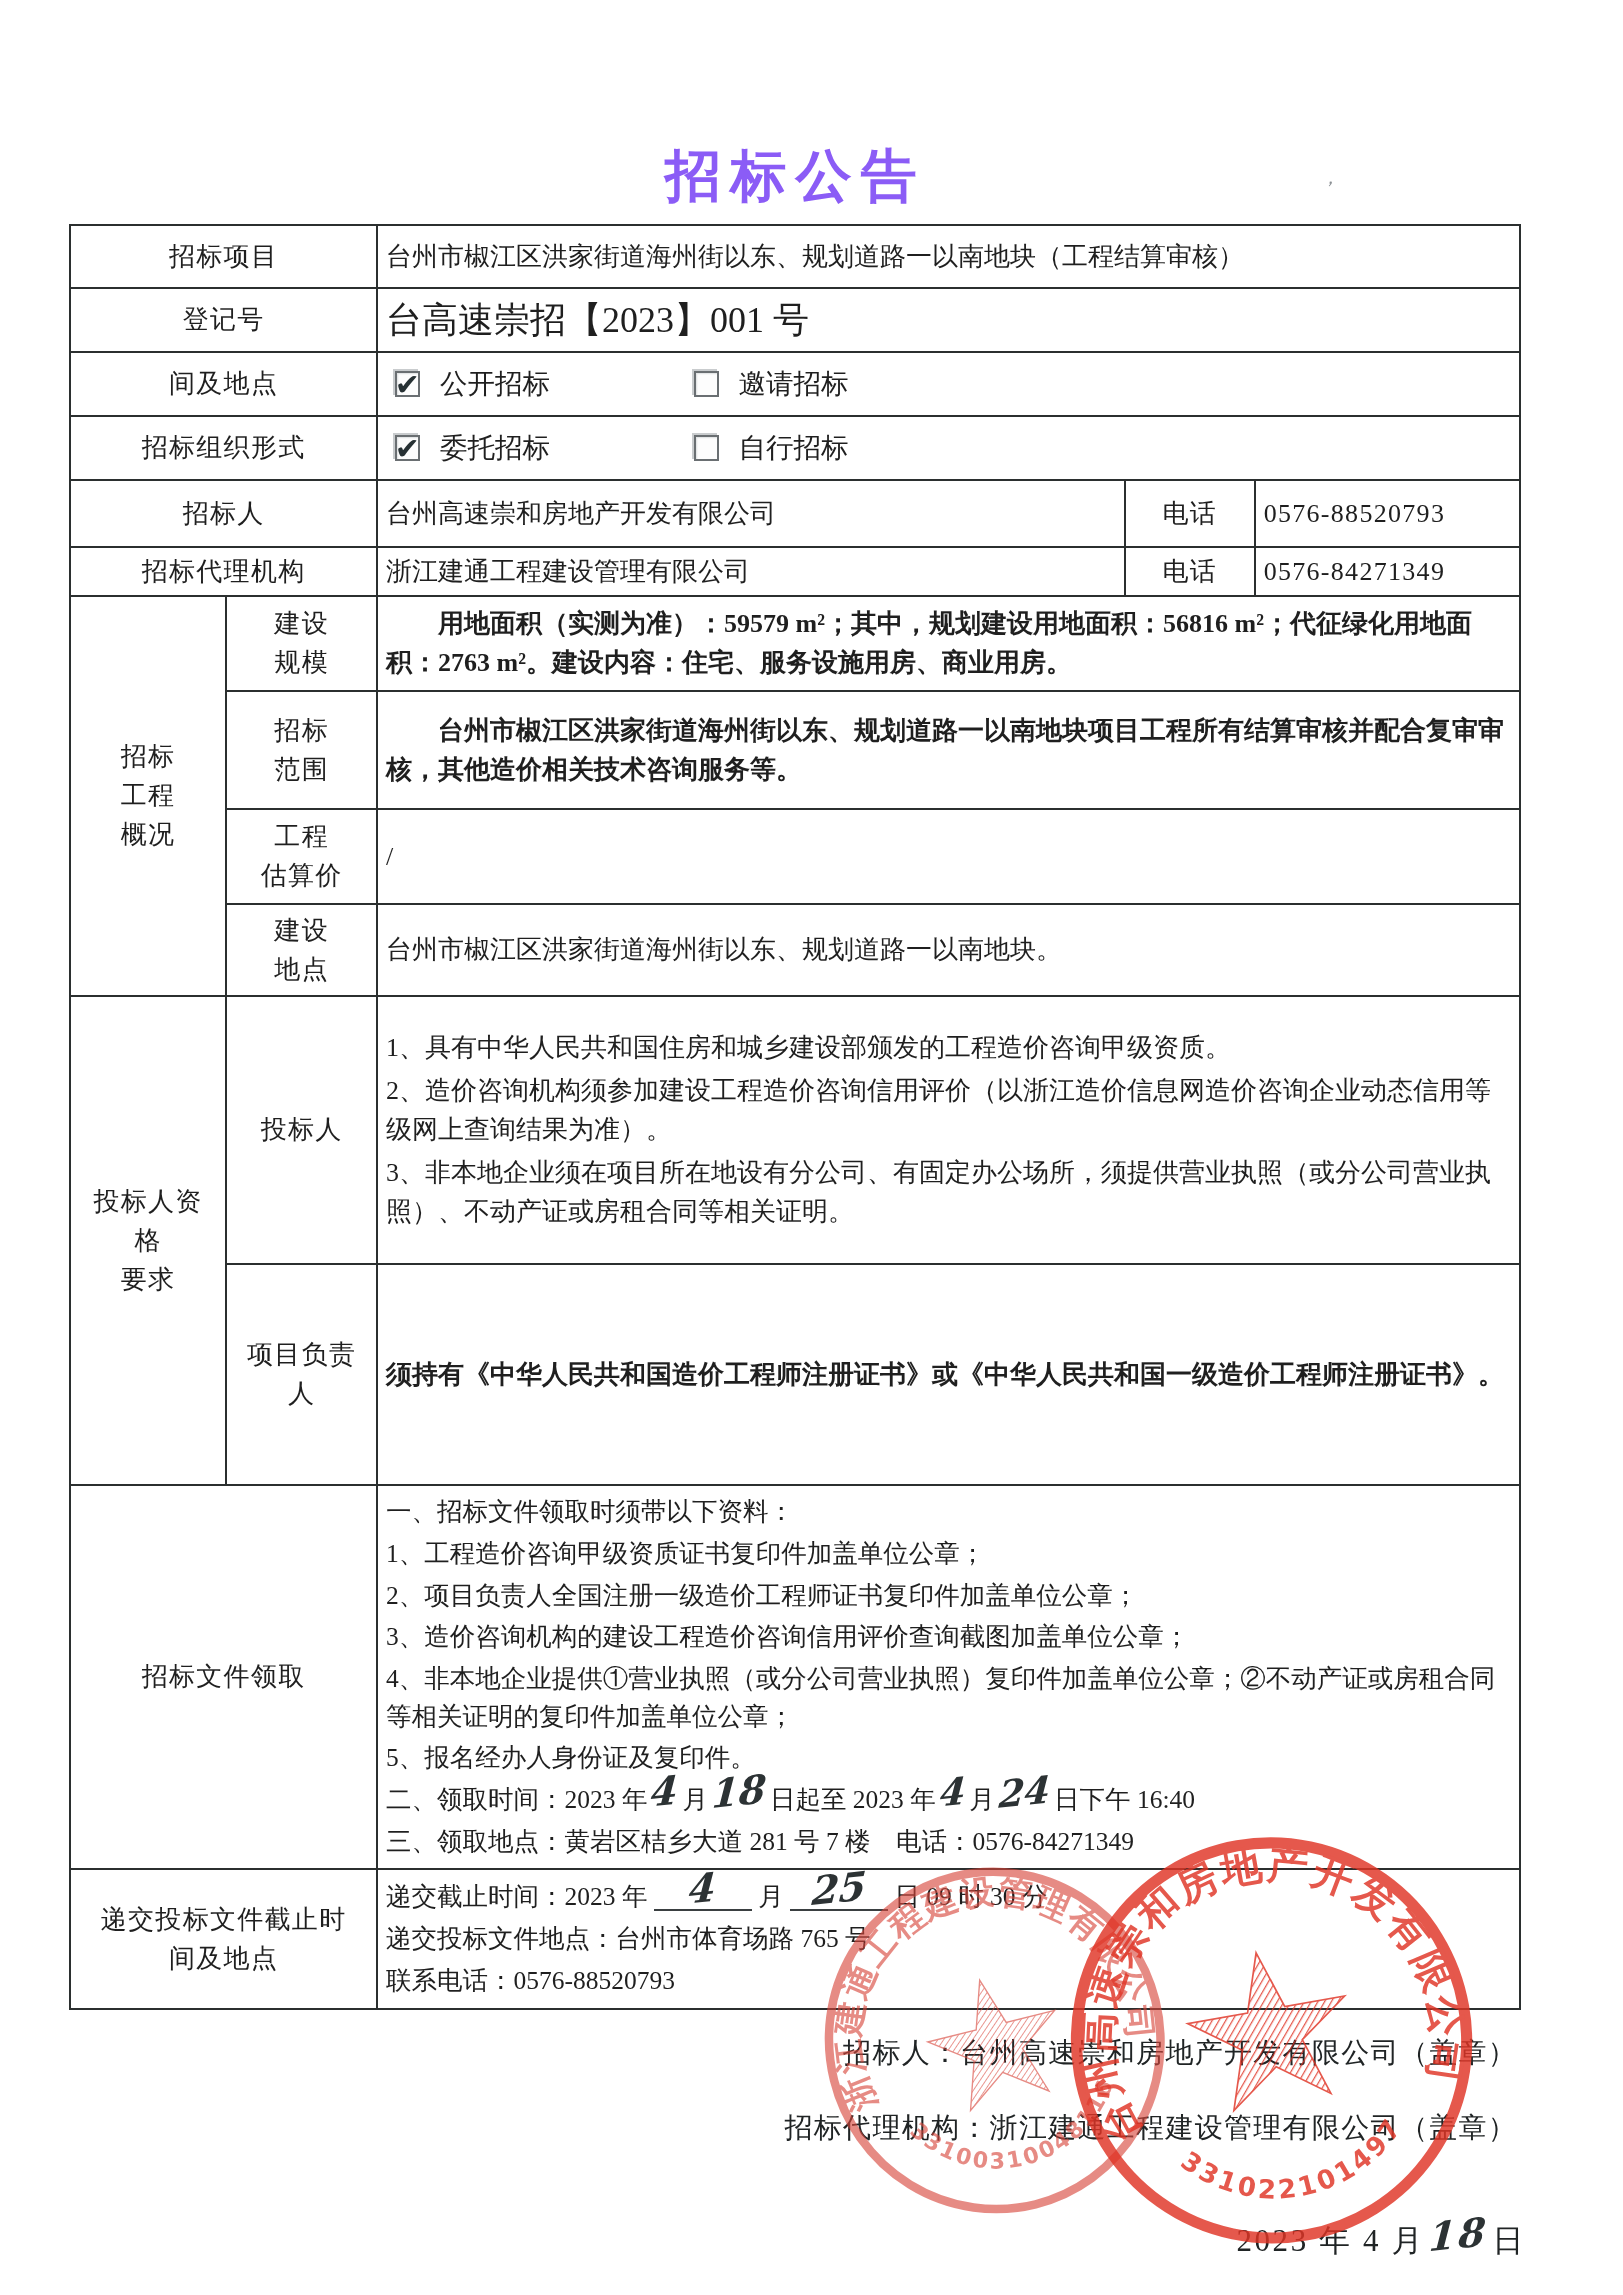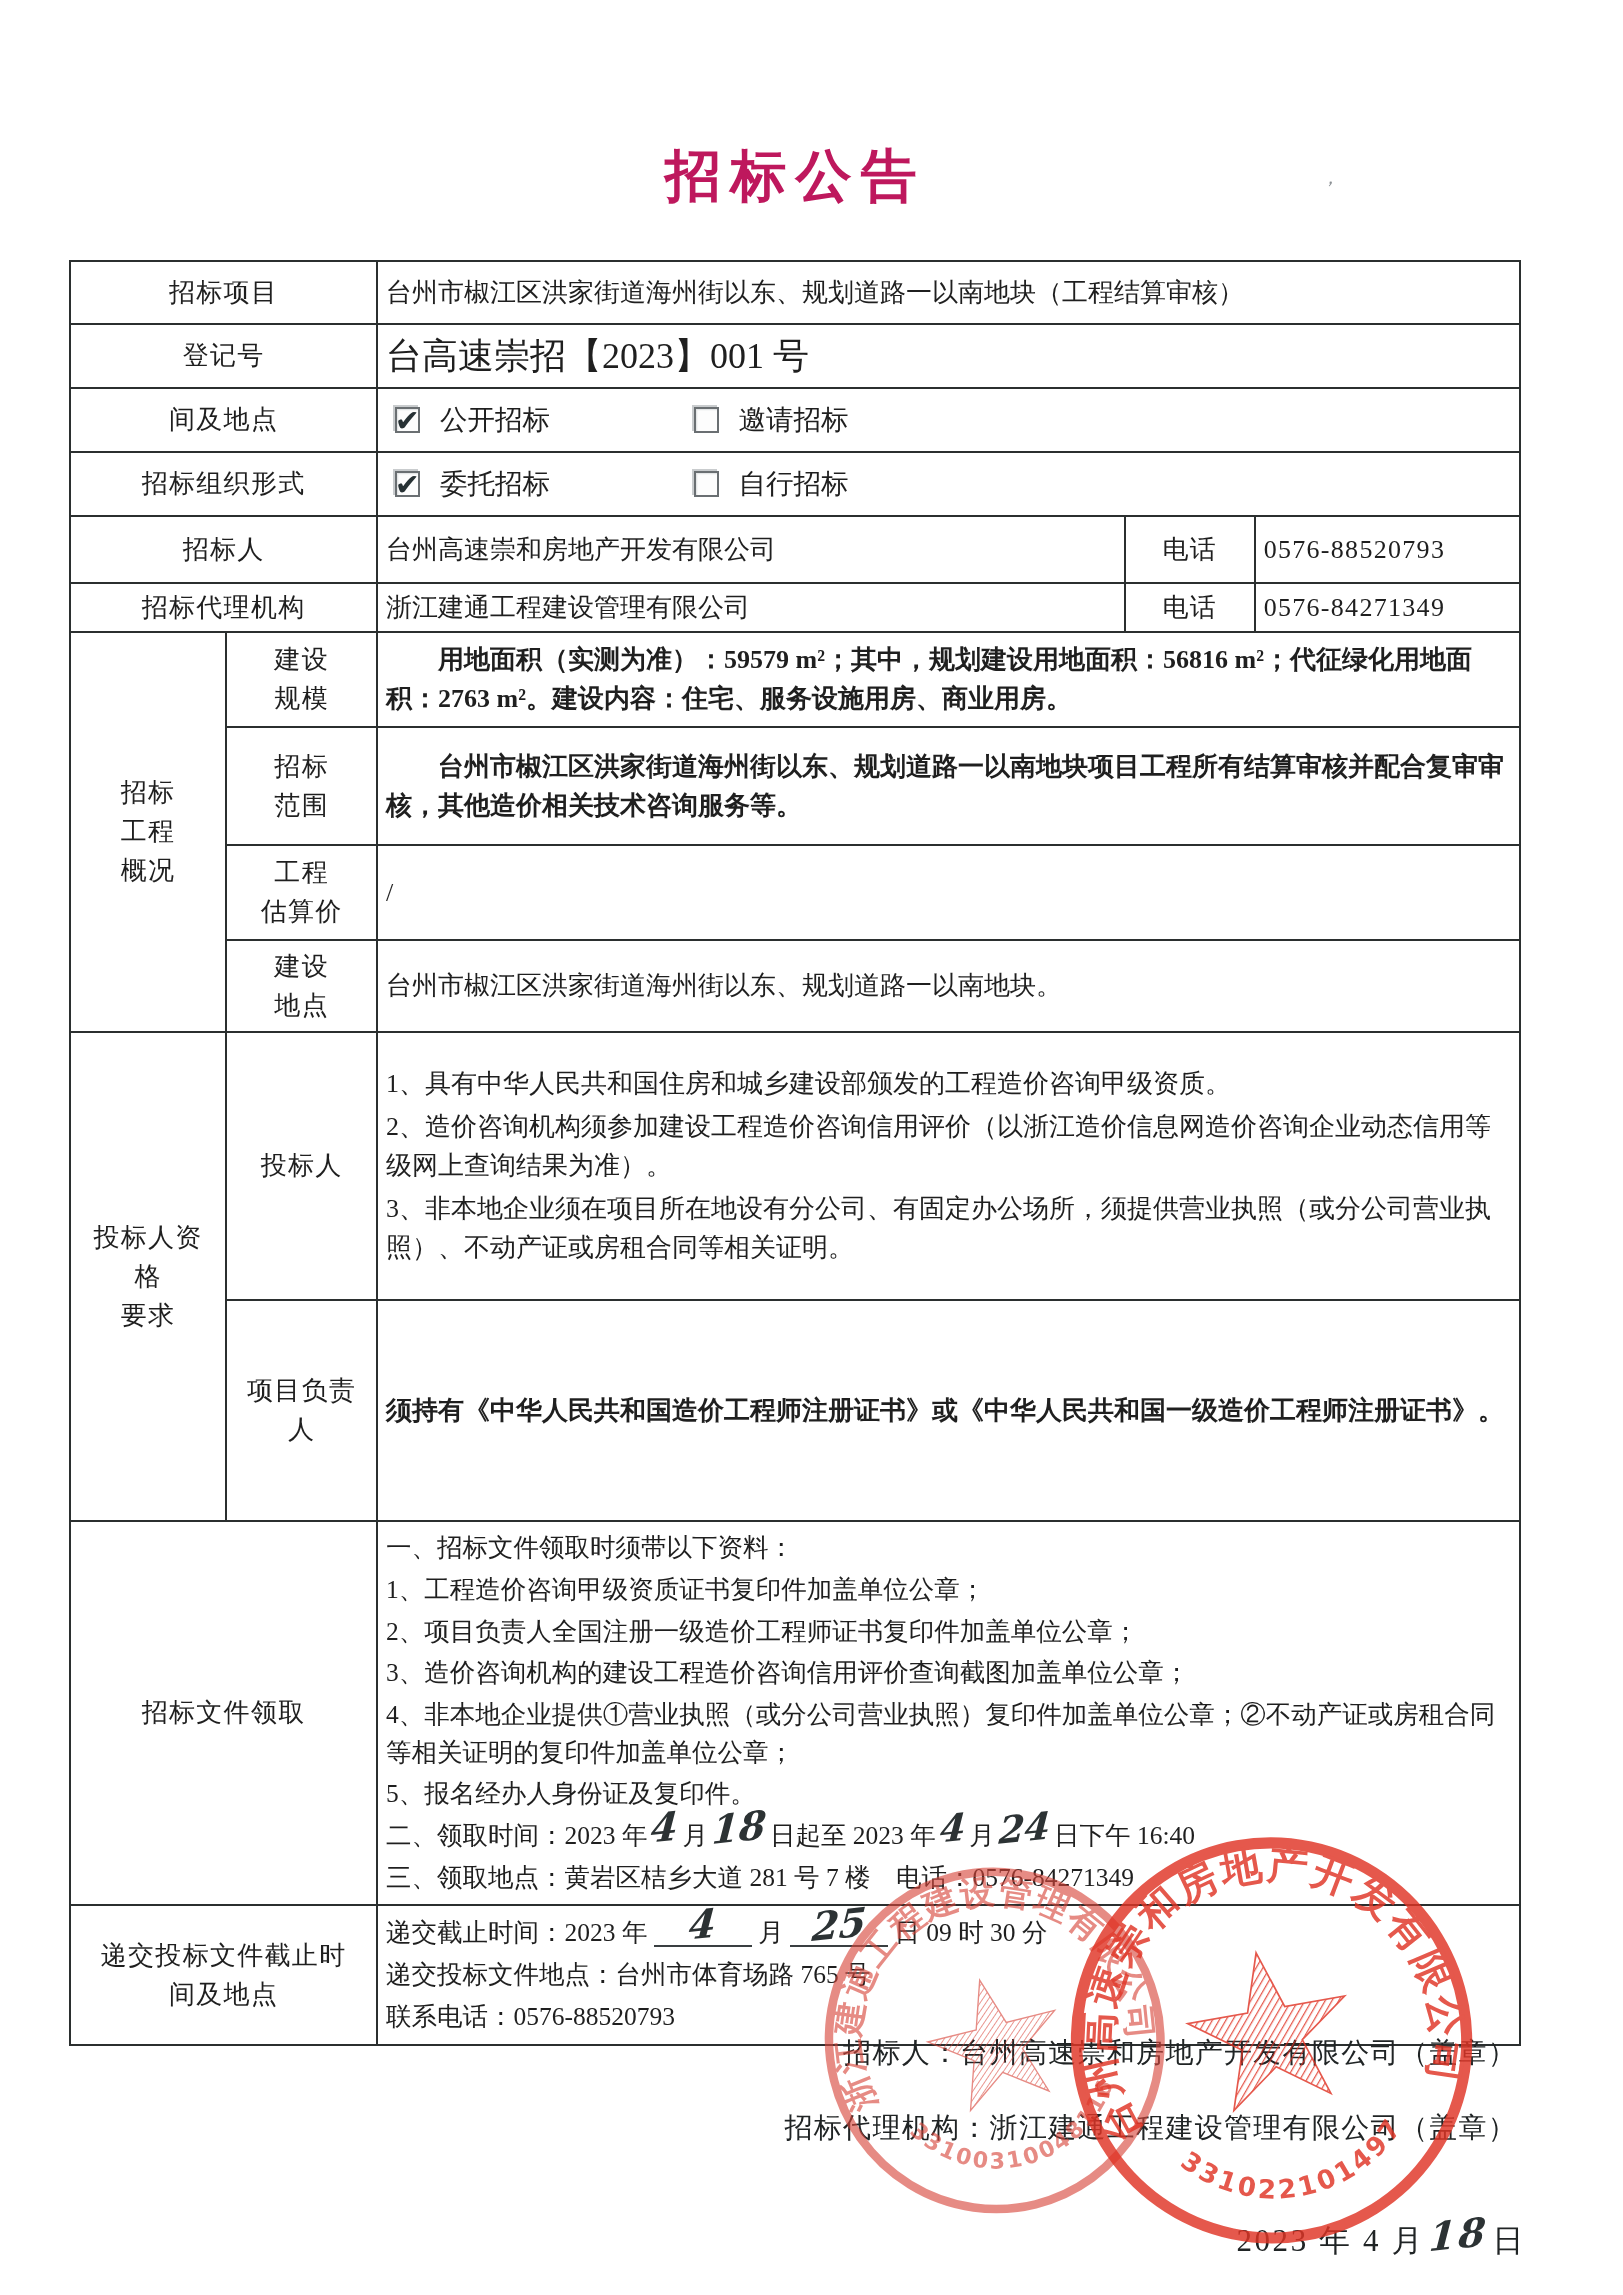--- a/index.html
+++ b/index.html
@@ -8,31 +8,30 @@
     width:1623px;height:2295px;
     background:#ffffff;
     font-family:"Liberation Serif","DejaVu Serif",serif;
     color:#1f1f1f;
     overflow:hidden;
   }
   .title{
     position:absolute;top:139px;left:0;width:1591px;
     text-align:center;
     font-size:56px;font-weight:600;letter-spacing:9.2px;
-    color:#be185d;
+    color:#8b5cf6;
   }
   .scan-artifact{
     position:absolute;left:1322px;top:164px;
     font-size:19.6px;color:#8a8f93;transform:rotate(12deg);
   }
   table.doc{
     position:absolute;left:69px;top:224px;
     border-collapse:collapse;table-layout:fixed;
     width:1452px;
-    margin-top:36px;
   }
   table.doc td{
     border:2px solid #2b2f2f;
     padding:3.9px 7.9px;
     vertical-align:middle;
     font-size:26px;line-height:1.5;
     overflow:visible;
   }
   td.lbl{
     text-align:center;

